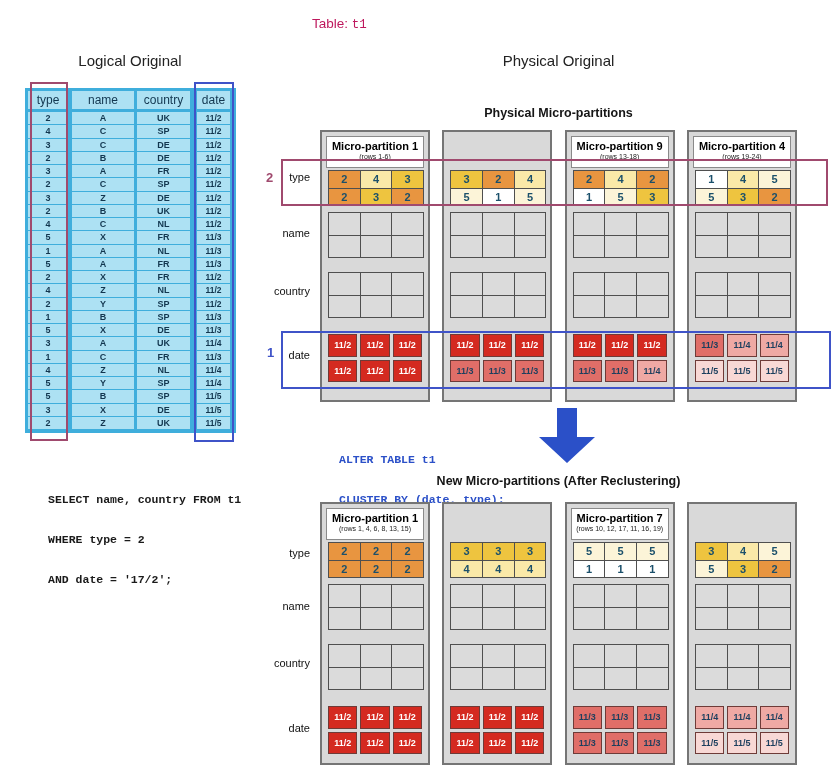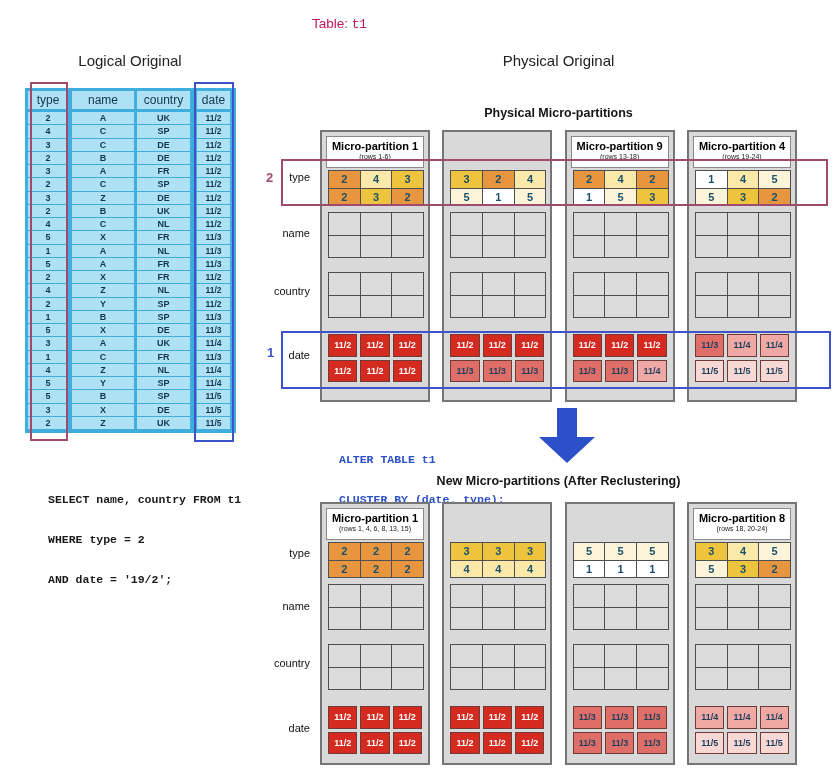--- a/index.html
+++ b/index.html
@@ -233,21 +233,21 @@
         <td class="c3">11/5</td>
       </tr>
     </tbody>
 </table>
 <div class="col-rect" id="logical-type-rect" style="border-color: rgb(160, 74, 110);"></div>
 <div class="col-rect" id="logical-date-rect" style="border-color: rgb(63, 83, 200);"></div>
 
 <div class="abs sqlblock" id="select-sql">
   <div>SELECT name, country FROM t1</div>
   <div>WHERE type = 2</div>
-  <div>AND date = '19/2';</div>
+  <div>AND date = '17/2';</div>
 </div>
 <div class="abs sqlblock" id="alter-sql" style="color: rgb(43, 80, 200);">
   <div>ALTER TABLE t1</div>
   <div>CLUSTER BY (date, type);</div>
 </div>
 
 <svg class="abs" id="down-arrow" width="58" height="56" viewBox="0 0 58 56">
   <polygon points="19,0 39,0 39,29 57,29 29,55 1,29 19,29" fill="#2B50C8"></polygon>
 </svg>
 
@@ -469,20 +469,24 @@
       <div class="p-grid date-grid">
         <div class="cell" style="background: rgb(212, 42, 32); color: rgb(255, 255, 255);">11/2</div>
         <div class="cell" style="background: rgb(212, 42, 32); color: rgb(255, 255, 255);">11/2</div>
         <div class="cell" style="background: rgb(212, 42, 32); color: rgb(255, 255, 255);">11/2</div>
         <div class="cell" style="background: rgb(212, 42, 32); color: rgb(255, 255, 255);">11/2</div>
         <div class="cell" style="background: rgb(212, 42, 32); color: rgb(255, 255, 255);">11/2</div>
         <div class="cell" style="background: rgb(212, 42, 32); color: rgb(255, 255, 255);">11/2</div>
       </div>
     </div>
     <div class="partition">
+      <div class="p-header">
+        <div class="p-title">Micro-partition 7</div>
+        <div class="p-sub">(rows 10, 12, 17, 11, 16, 19)</div>
+      </div>
       <div class="p-grid type-grid bordered">
         <div class="cell" style="background: rgb(252, 244, 216); color: rgb(27, 80, 107);">5</div>
         <div class="cell" style="background: rgb(252, 244, 216); color: rgb(27, 80, 107);">5</div>
         <div class="cell" style="background: rgb(252, 244, 216); color: rgb(27, 80, 107);">5</div>
         <div class="cell" style="background: rgb(255, 255, 255); color: rgb(27, 80, 107);">1</div>
         <div class="cell" style="background: rgb(255, 255, 255); color: rgb(27, 80, 107);">1</div>
         <div class="cell" style="background: rgb(255, 255, 255); color: rgb(27, 80, 107);">1</div>
       </div>
       <div class="p-grid empty-grid bordered name-grid">
         <div class="cell"></div>
@@ -503,24 +507,20 @@
       <div class="p-grid date-grid">
         <div class="cell" style="background: rgb(224, 110, 104); color: rgb(28, 63, 94);">11/3</div>
         <div class="cell" style="background: rgb(224, 110, 104); color: rgb(28, 63, 94);">11/3</div>
         <div class="cell" style="background: rgb(224, 110, 104); color: rgb(28, 63, 94);">11/3</div>
         <div class="cell" style="background: rgb(224, 110, 104); color: rgb(28, 63, 94);">11/3</div>
         <div class="cell" style="background: rgb(224, 110, 104); color: rgb(28, 63, 94);">11/3</div>
         <div class="cell" style="background: rgb(224, 110, 104); color: rgb(28, 63, 94);">11/3</div>
       </div>
     </div>
     <div class="partition">
-      <div class="p-header">
-        <div class="p-title">Micro-partition 8</div>
-        <div class="p-sub">(rows 18, 20-24)</div>
-      </div>
       <div class="p-grid type-grid bordered">
         <div class="cell" style="background: rgb(238, 196, 63); color: rgb(27, 80, 107);">3</div>
         <div class="cell" style="background: rgb(250, 233, 168); color: rgb(27, 80, 107);">4</div>
         <div class="cell" style="background: rgb(252, 244, 216); color: rgb(27, 80, 107);">5</div>
         <div class="cell" style="background: rgb(252, 244, 216); color: rgb(27, 80, 107);">5</div>
         <div class="cell" style="background: rgb(238, 196, 63); color: rgb(27, 80, 107);">3</div>
         <div class="cell" style="background: rgb(232, 149, 64); color: rgb(27, 80, 107);">2</div>
       </div>
       <div class="p-grid empty-grid bordered name-grid">
         <div class="cell"></div>

